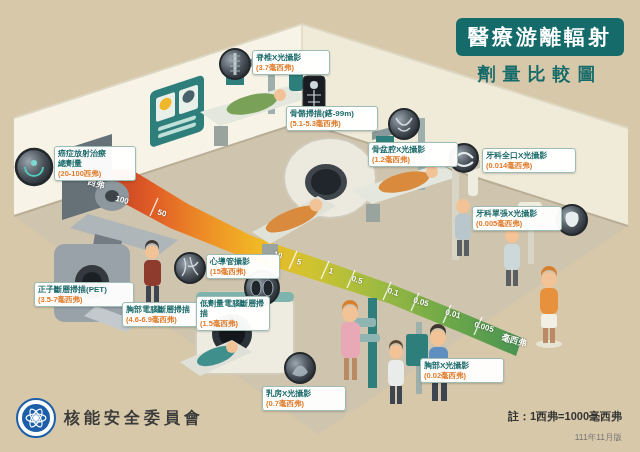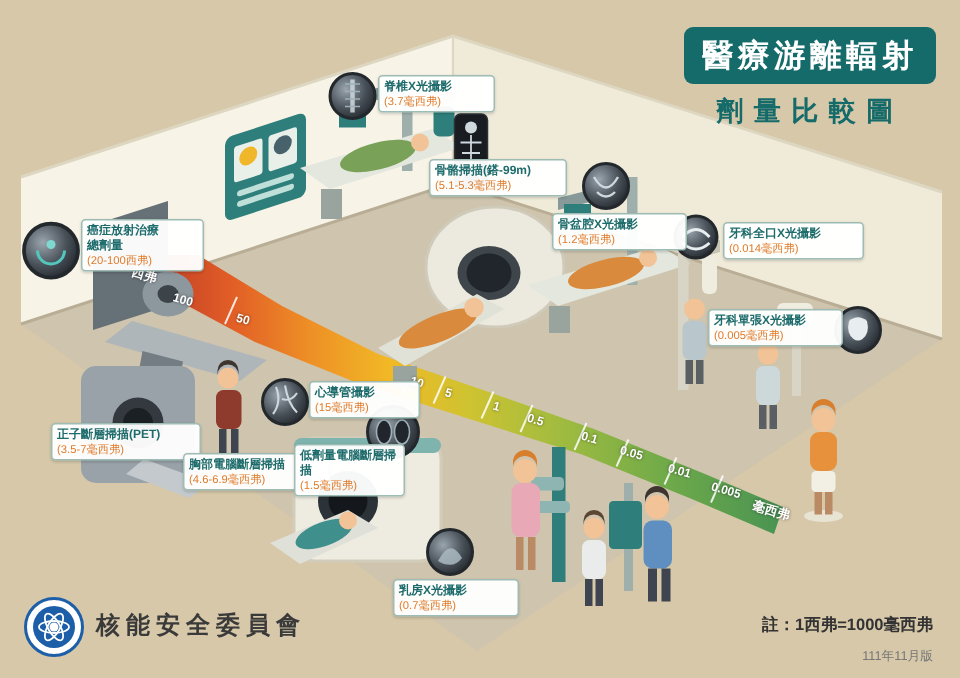--- a/index.html
+++ b/index.html
@@ -10,21 +10,21 @@
   
   .title-wrap{position:absolute;right:16px;top:18px;z-index:6;text-align:center;}
   .title-badge{display:inline-block;background:#156a6a;color:#fff;font-size:21px;font-weight:bold;
     letter-spacing:3px;padding:5px 12px;border-radius:6px;}
   .title-sub{margin-top:6px;color:#156a6a;font-size:18px;font-weight:bold;letter-spacing:7px;}
 
   
   .item{position:absolute;background:rgba(255,255,255,.96);border:1px solid #9dbcb3;border-radius:3px;
     padding:2px 3px;text-align:left;box-shadow:0 1px 2px rgba(0,0,0,.18);z-index:5;}
   .item-label{font-size:8px;font-weight:bold;color:#1d6b6b;line-height:1.25;}
-  .item-dose{font-size:7.5px;font-weight:normal;color:#e07b2a;line-height:1.2;}
+  .item-dose{font-size:7.5px;font-weight:bold;color:#e07b2a;line-height:1.2;}
 
   
   .tick{position:absolute;z-index:4;color:#fff;font-size:8px;font-weight:bold;
     text-shadow:0 0 2px rgba(0,0,0,.55);transform:translate(-50%,-50%) rotate(16deg);white-space:nowrap;}
   .tick-unit{font-size:8.5px;}
 
   
   .footer-left{position:absolute;left:16px;bottom:14px;z-index:6;display:flex;align-items:center;gap:8px;}
   .org-zh{font-size:16px;font-weight:bold;color:#3a3a3a;letter-spacing:4px;line-height:1.2;}
   .org-en{font-size:8px;color:#6b6b6b;letter-spacing:1px;margin-top:2px;}
@@ -317,20 +317,24 @@
     <div class="item-dose">(4.6-6.9毫西弗)</div>
   </div>
   <div class="item" style="left:196px;top:296px;width:66px">
     <div class="item-label">低劑量電腦斷層掃描</div>
     <div class="item-dose">(1.5毫西弗)</div>
   </div>
   <div class="item" style="left:262px;top:386px;width:76px">
     <div class="item-label">乳房X光攝影</div>
     <div class="item-dose">(0.7毫西弗)</div>
   </div>
+  <div class="item" style="left:420px;top:358px;width:76px">
+    <div class="item-label">胸部X光攝影</div>
+    <div class="item-dose">(0.02毫西弗)</div>
+  </div>
 
   <div class="footer-left">
     <svg width="40" height="40" viewBox="0 0 40 40">
       <circle cx="20" cy="20" r="19" fill="#ffffff" stroke="#1c5fa8" stroke-width="2"></circle>
       <circle cx="20" cy="20" r="14" fill="#1c5fa8"></circle>
       <circle cx="20" cy="20" r="3" fill="#ffffff"></circle>
       <ellipse cx="20" cy="20" rx="10" ry="4" fill="none" stroke="#ffffff" stroke-width="1.2"></ellipse>
       <ellipse cx="20" cy="20" rx="10" ry="4" fill="none" stroke="#ffffff" stroke-width="1.2" transform="rotate(60 20 20)"></ellipse>
       <ellipse cx="20" cy="20" rx="10" ry="4" fill="none" stroke="#ffffff" stroke-width="1.2" transform="rotate(120 20 20)"></ellipse>
     </svg>

